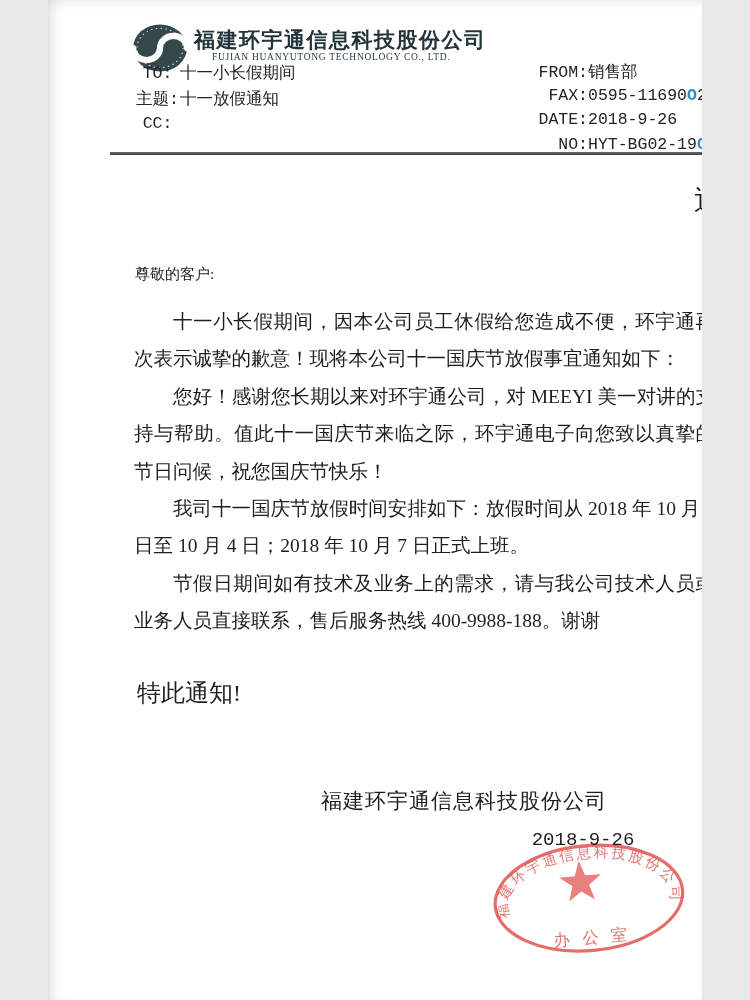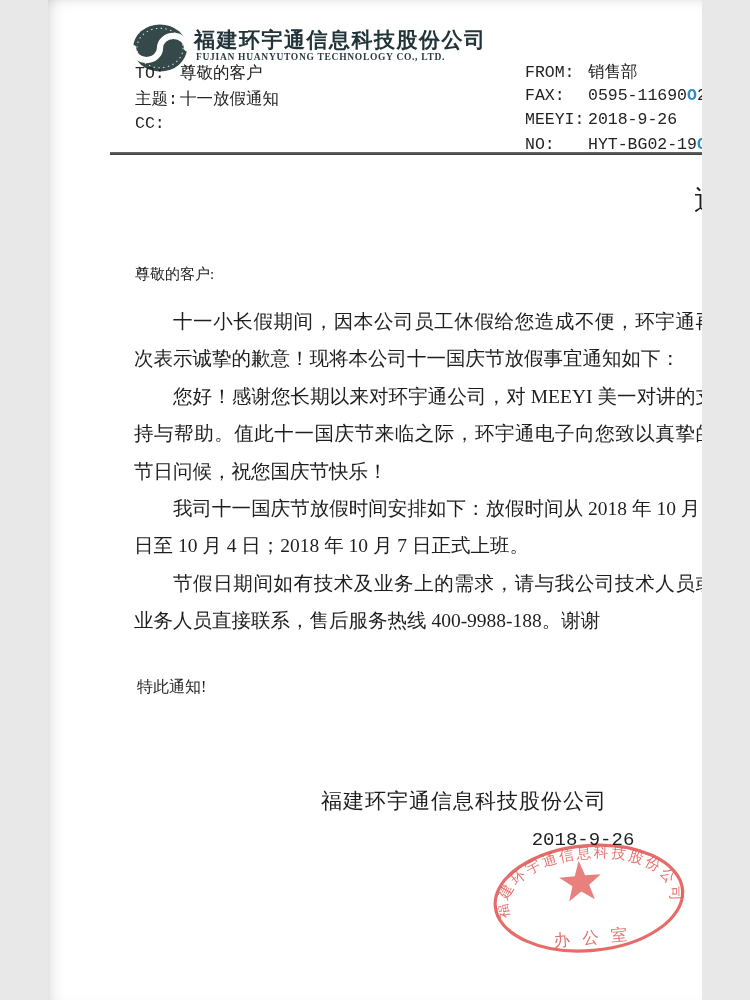--- a/index.html
+++ b/index.html
@@ -17,35 +17,35 @@
   .abs { position: absolute; }
 
   
   .logo { left: 83px; top: 23px; width: 58px; height: 50px; }
   .company-cn {
     left: 146px; top: 26px;
     font-size: 21px; font-weight: bold; letter-spacing: 1.5px;
     color: #22343a;
   }
   .company-en {
-    left: 148px; top: 52px;
-    font-size: 9.5px; font-weight: bold; letter-spacing: .7px;
+    left: 164px; top: 52px;
+    font-size: 9.5px; font-weight: normal; letter-spacing: .7px;
     color: #2a3b40;
   }
 
   
   .meta { font-family: "Liberation Mono", "DejaVu Sans Mono", monospace; font-size: 16.5px; color: #232323; }
   .meta-left  { left: 87px;  top: 62px; }
   .meta-right { left: 477px; top: 61px; }
   .meta-row { display: flex; align-items: baseline; }
-  .meta-left  .meta-row { height: 26px; }
+  .meta-left  .meta-row { height: 26px; text-align: center; }
   .meta-right .meta-row { height: 24.5px; }
   .meta-label { display: inline-block; }
   .meta-left  .meta-label { min-width: 45px; }
-  .meta-right .meta-label { min-width: 63px; }
+  .meta-right .meta-label { min-width: 63px; text-align: right; }
   .meta-value { white-space: pre; }
   .hl-o { color: #2d8fc4; font-weight: bold; }
 
   .rule {
     left: 62px; top: 152px; width: 638px; height: 3px;
     background: linear-gradient(to bottom, #6c6c6c, #3c3c3c);
   }
 
   
   .doc-title {
@@ -56,21 +56,21 @@
   .doc-title .gap { display: inline-block; width: 44px; }
 
   
   .salutation { left: 87px; top: 265px; font-size: 15px; }
   .body-text {
     left: 86px; top: 303px; width: 581px;
     font-size: 19.5px; line-height: 37.4px;
     text-align: justify; color: #1e1e1e;
   }
   .body-text p { text-indent: 2em; }
-  .closing { left: 89px; top: 677px; font-size: 16px; }
+  .closing { left: 89px; top: 677px; font-size: 24px; }
 
   
   .sig-company {
     right: 95px; top: 787px;
     font-size: 21px; letter-spacing: 1px; color: #1c1c1c;
   }
   .sig-date {
     left: 0; top: 829px; width: 1070px; 
     text-align: center;
     font-size: 19px; font-family: "Liberation Mono", "DejaVu Sans Mono", monospace;
@@ -96,21 +96,21 @@
     <path d="M 2,26 A 14,12.5 0 0 0 30,26 A 14,12.5 0 0 1 58,26" fill="none" stroke="#fcfcfb" stroke-width="6.5" stroke-linecap="round"></path>
     <ellipse cx="30" cy="26" rx="24" ry="20.5" fill="none" stroke="#fcfcfb" stroke-width="1.1" stroke-dasharray="1.5 3.5" opacity=".85"></ellipse>
   </svg>
 
   <div class="abs company-cn">福建环宇通信息科技股份公司</div>
   <div class="abs company-en">FUJIAN HUANYUTONG TECHNOLOGY CO., LTD.</div>
 
   <div class="abs meta meta-left">
     <div class="meta-row">
       <span class="meta-label">TO:</span>
-      <span class="meta-value">尊敬的客户</span>
+      <span class="meta-value">十一小长假期间</span>
     </div>
     <div class="meta-row">
       <span class="meta-label">主题:</span>
       <span class="meta-value">十一放假通知</span>
     </div>
     <div class="meta-row">
       <span class="meta-label">CC:</span>
       <span class="meta-value"></span>
     </div>
   </div>
@@ -118,21 +118,21 @@
   <div class="abs meta meta-right">
     <div class="meta-row">
       <span class="meta-label">FROM:</span>
       <span class="meta-value">销售部</span>
     </div>
     <div class="meta-row">
       <span class="meta-label">FAX:</span>
       <span class="meta-value"><span>0595-11690</span><span class="hl-o">O</span><span>20</span></span>
     </div>
     <div class="meta-row">
-      <span class="meta-label">MEEYI:</span>
+      <span class="meta-label">DATE:</span>
       <span class="meta-value">2018-9-26</span>
     </div>
     <div class="meta-row">
       <span class="meta-label">NO:</span>
       <span class="meta-value"><span>HYT-BG02-19</span><span class="hl-o">O</span><span>792</span></span>
     </div>
   </div>
 
   <div class="abs rule"></div>
 

